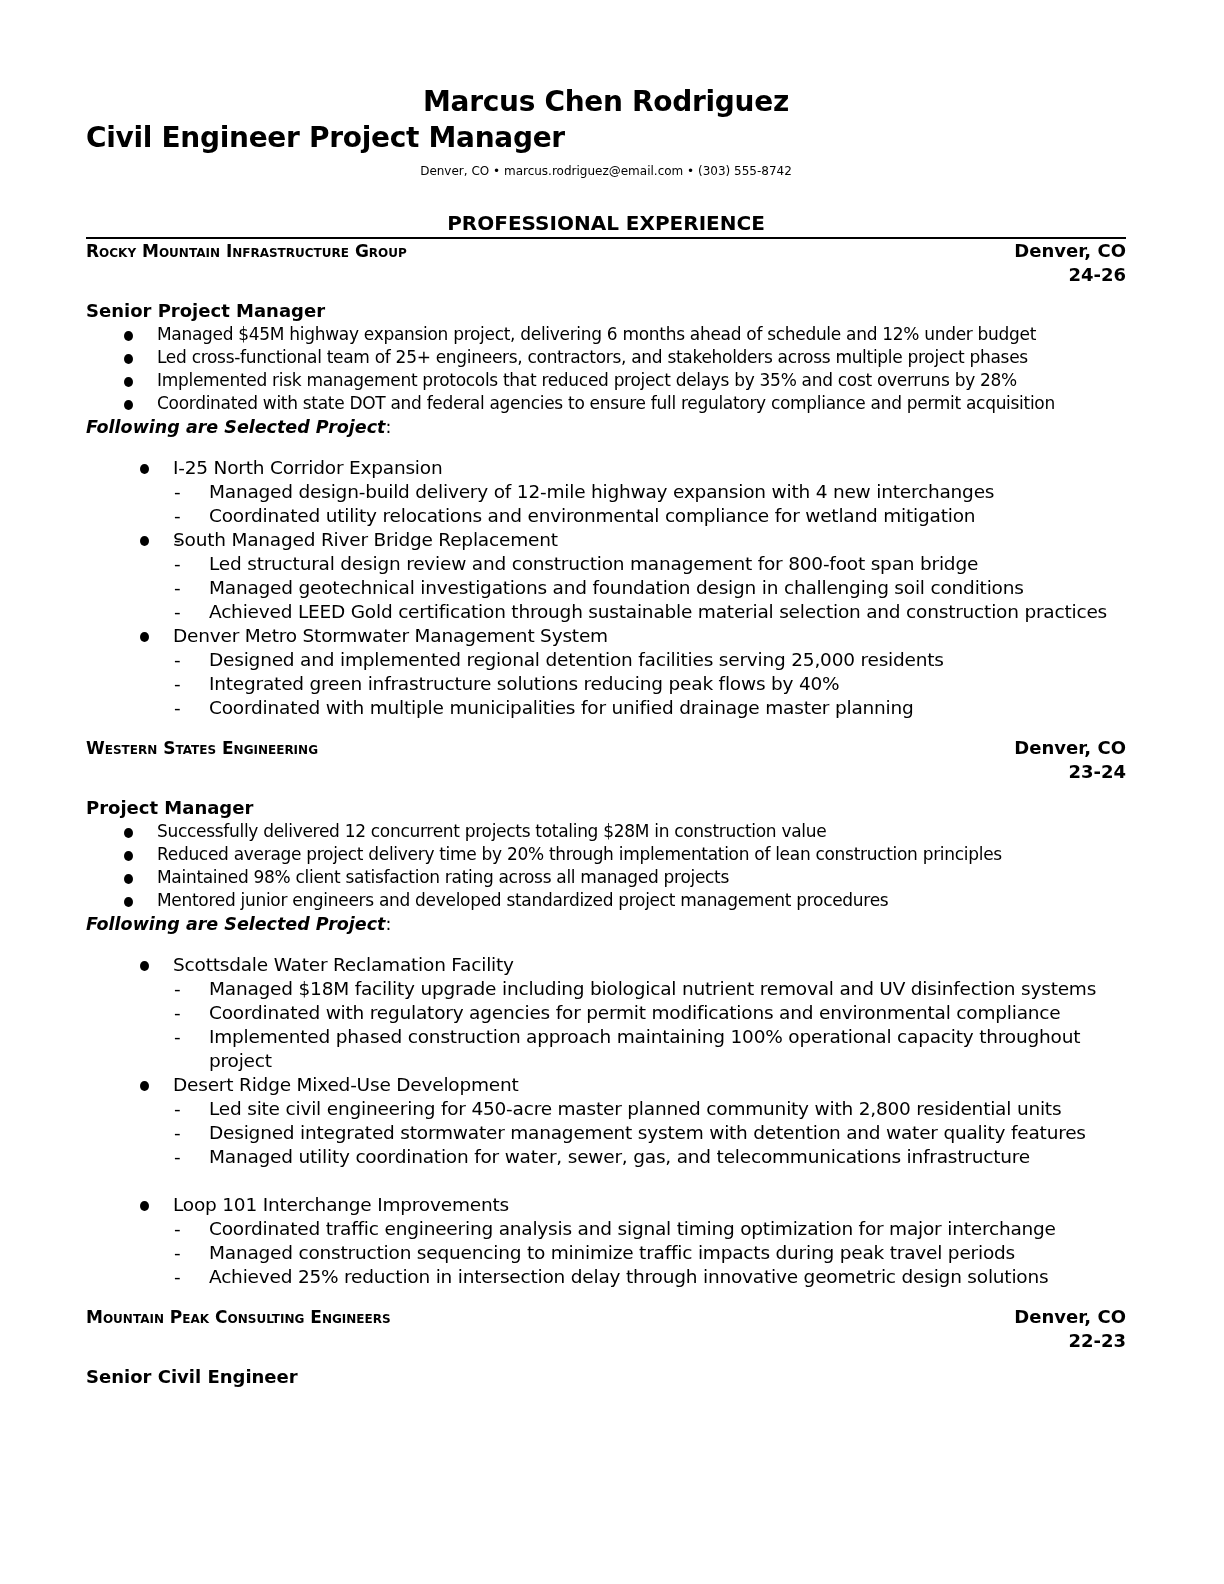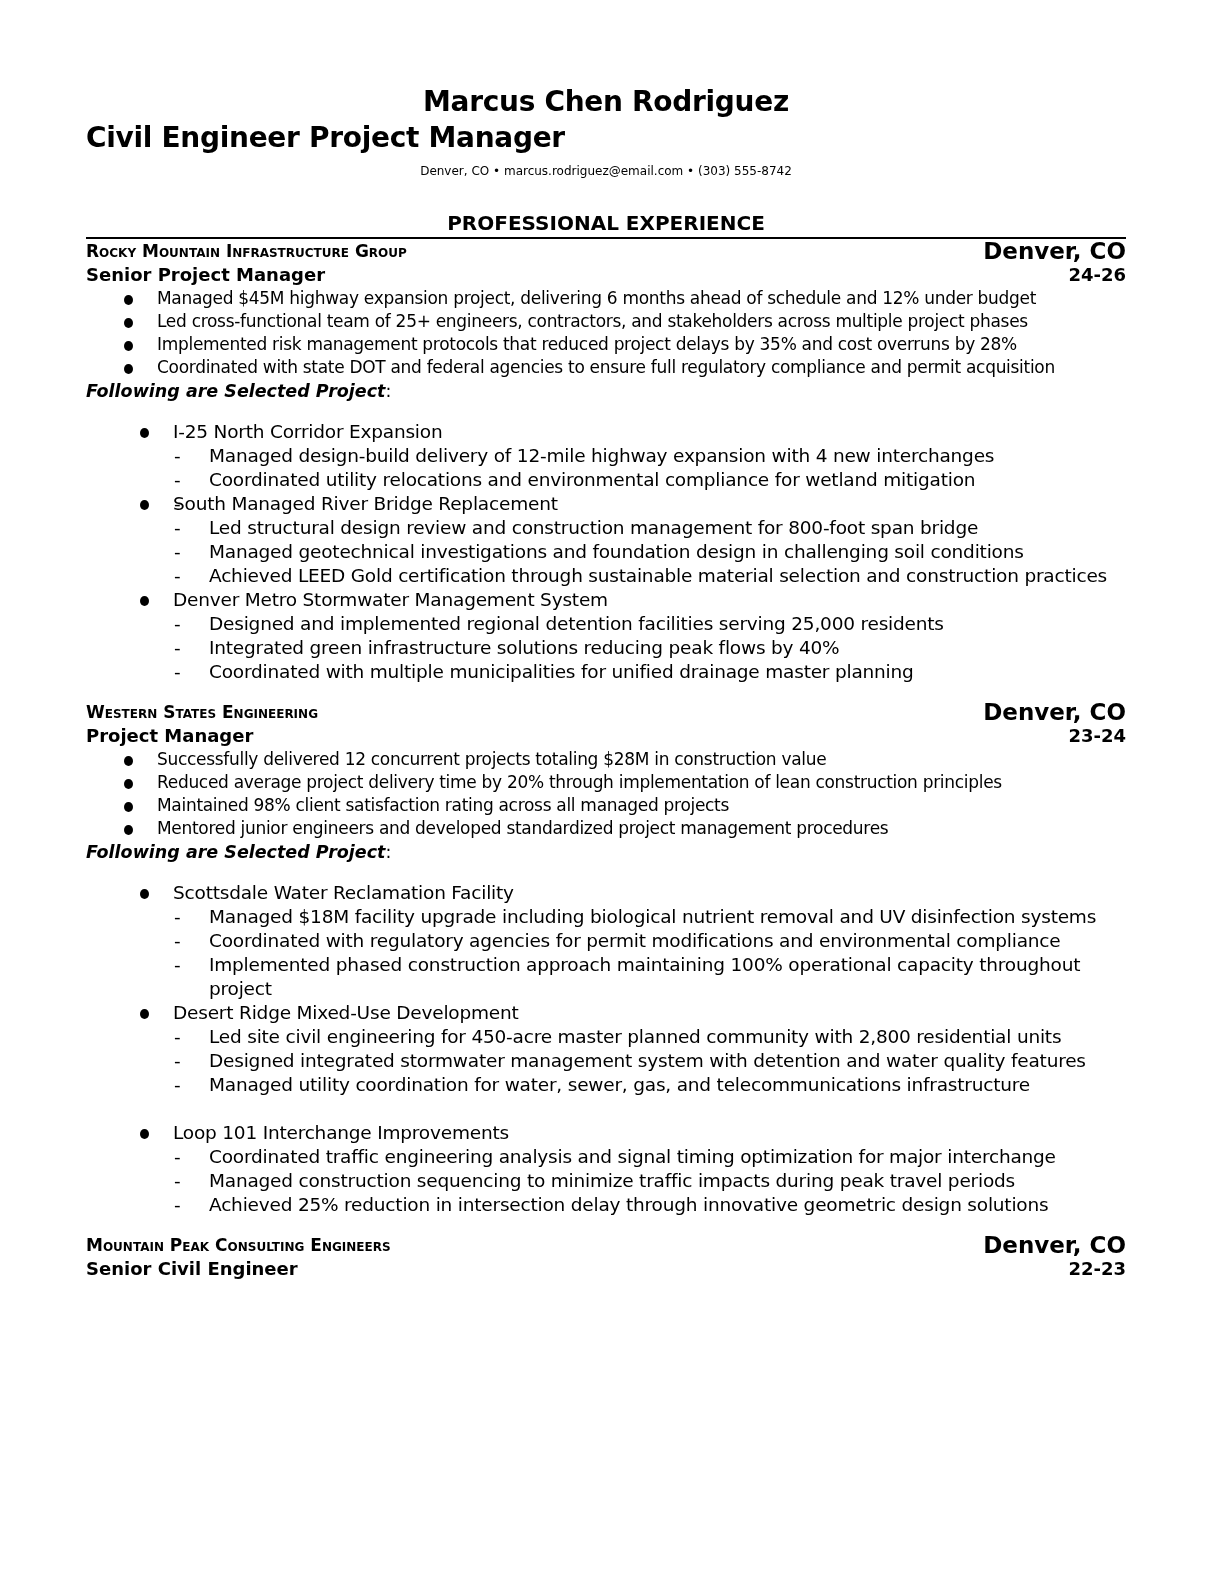--- a/index.html
+++ b/index.html
@@ -10,22 +10,22 @@
   .page { position: absolute; left: 86px; top: 84px; width: 1040px; }
   .name { text-align: center; font-weight: bold; font-size: 28px; line-height: 36px; letter-spacing: -0.3px; }
   .headline { text-align: left; font-weight: bold; font-size: 28px; line-height: 36px; letter-spacing: -0.3px; }
   .contact { text-align: center; font-size: 12px; line-height: 26px; margin-top: 2px; }
   .section-title {
     margin-top: 26px; font-weight: bold; font-size: 20px; line-height: 26px;
     border-bottom: 2px solid #000; padding-bottom: 1px; text-align: center;
   }
   .row { display: flex; justify-content: space-between; align-items: flex-start; }
   .company { font-weight: bold; font-size: 17px; line-height: 24px; font-variant: small-caps; letter-spacing: 0px; }
-  .company-loc { font-weight: bold; font-size: 23px; line-height: 24px; }
-  .role { font-weight: bold; font-size: 18px; line-height: 24px; }
+  .company-loc { font-weight: bold; font-size: 18px; line-height: 24px; }
+  .role { font-weight: bold; font-size: 18px; line-height: 24px; margin-top: 36px; }
   .dates { font-weight: bold; font-size: 18px; line-height: 24px; }
   ul.bullets { list-style: none; margin: 0; padding: 0; }
   ul.bullets > li {
     position: relative; padding-left: 71px; font-size: 17px; line-height: 23px;
     letter-spacing: -0.3px;
   }
   ul.bullets > li .dot {
     position: absolute; left: 38px; top: 8px; width: 9px; height: 10px;
     background: #000; border-radius: 50%;
   }

